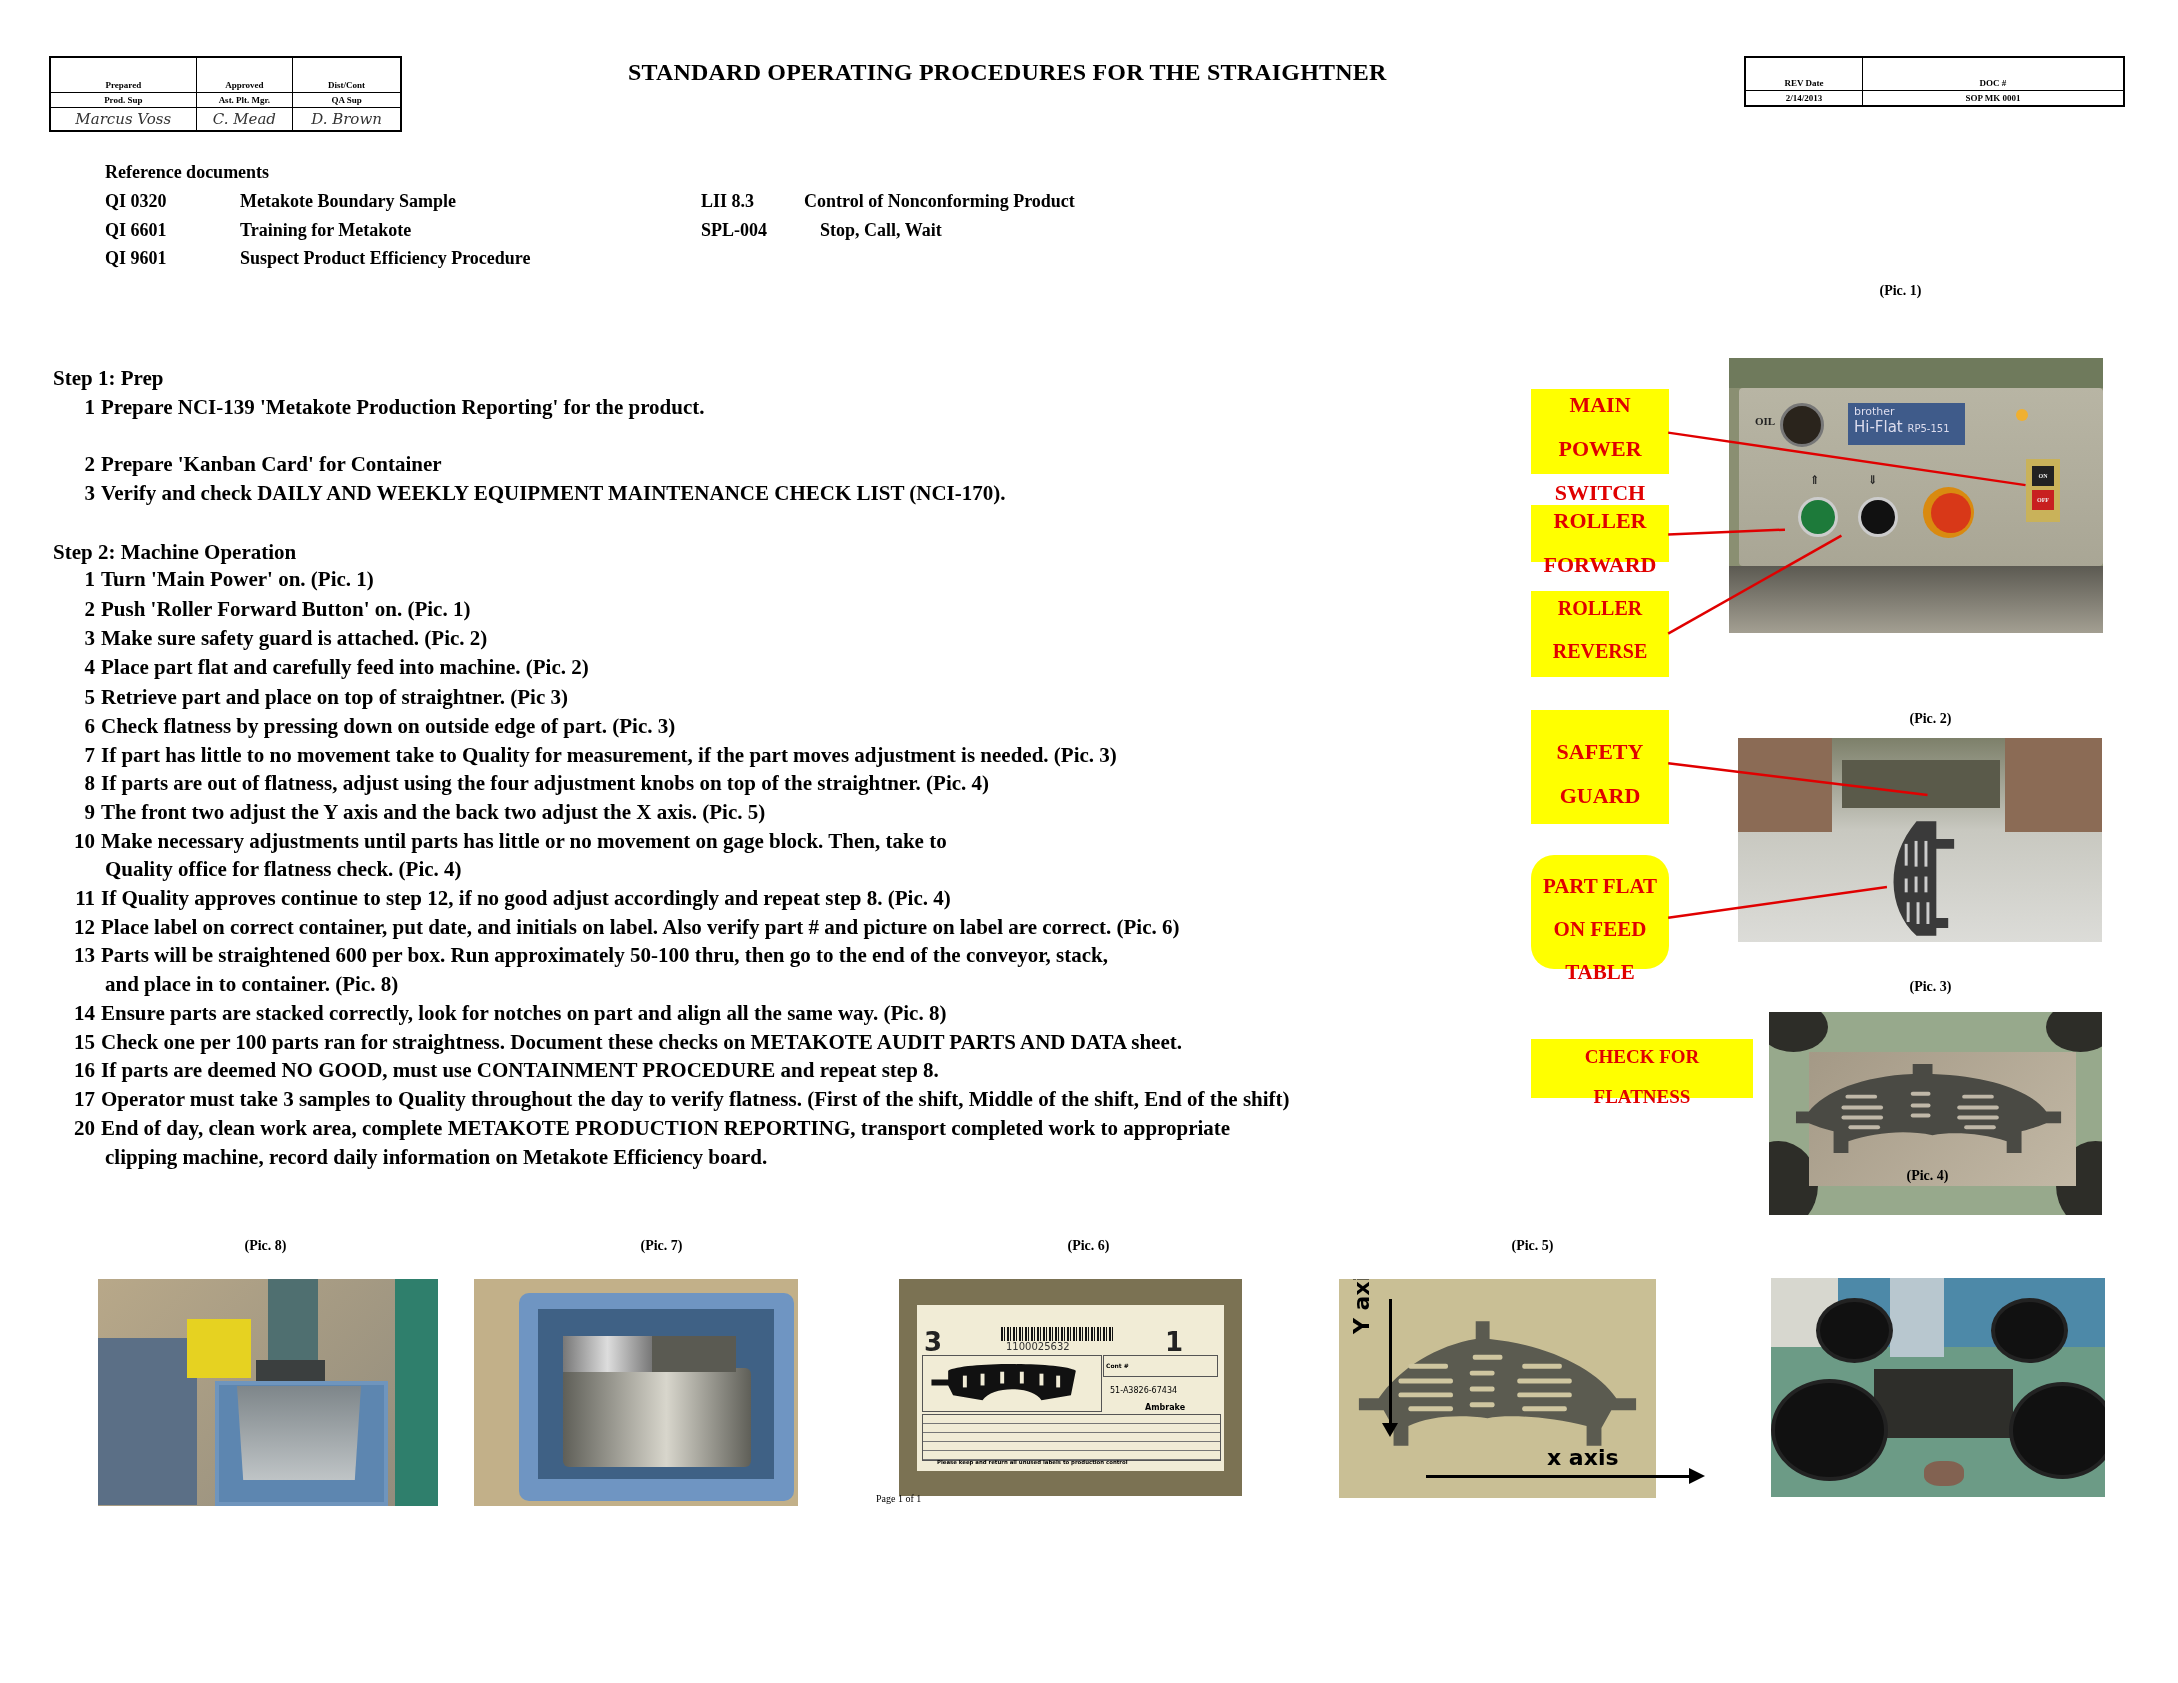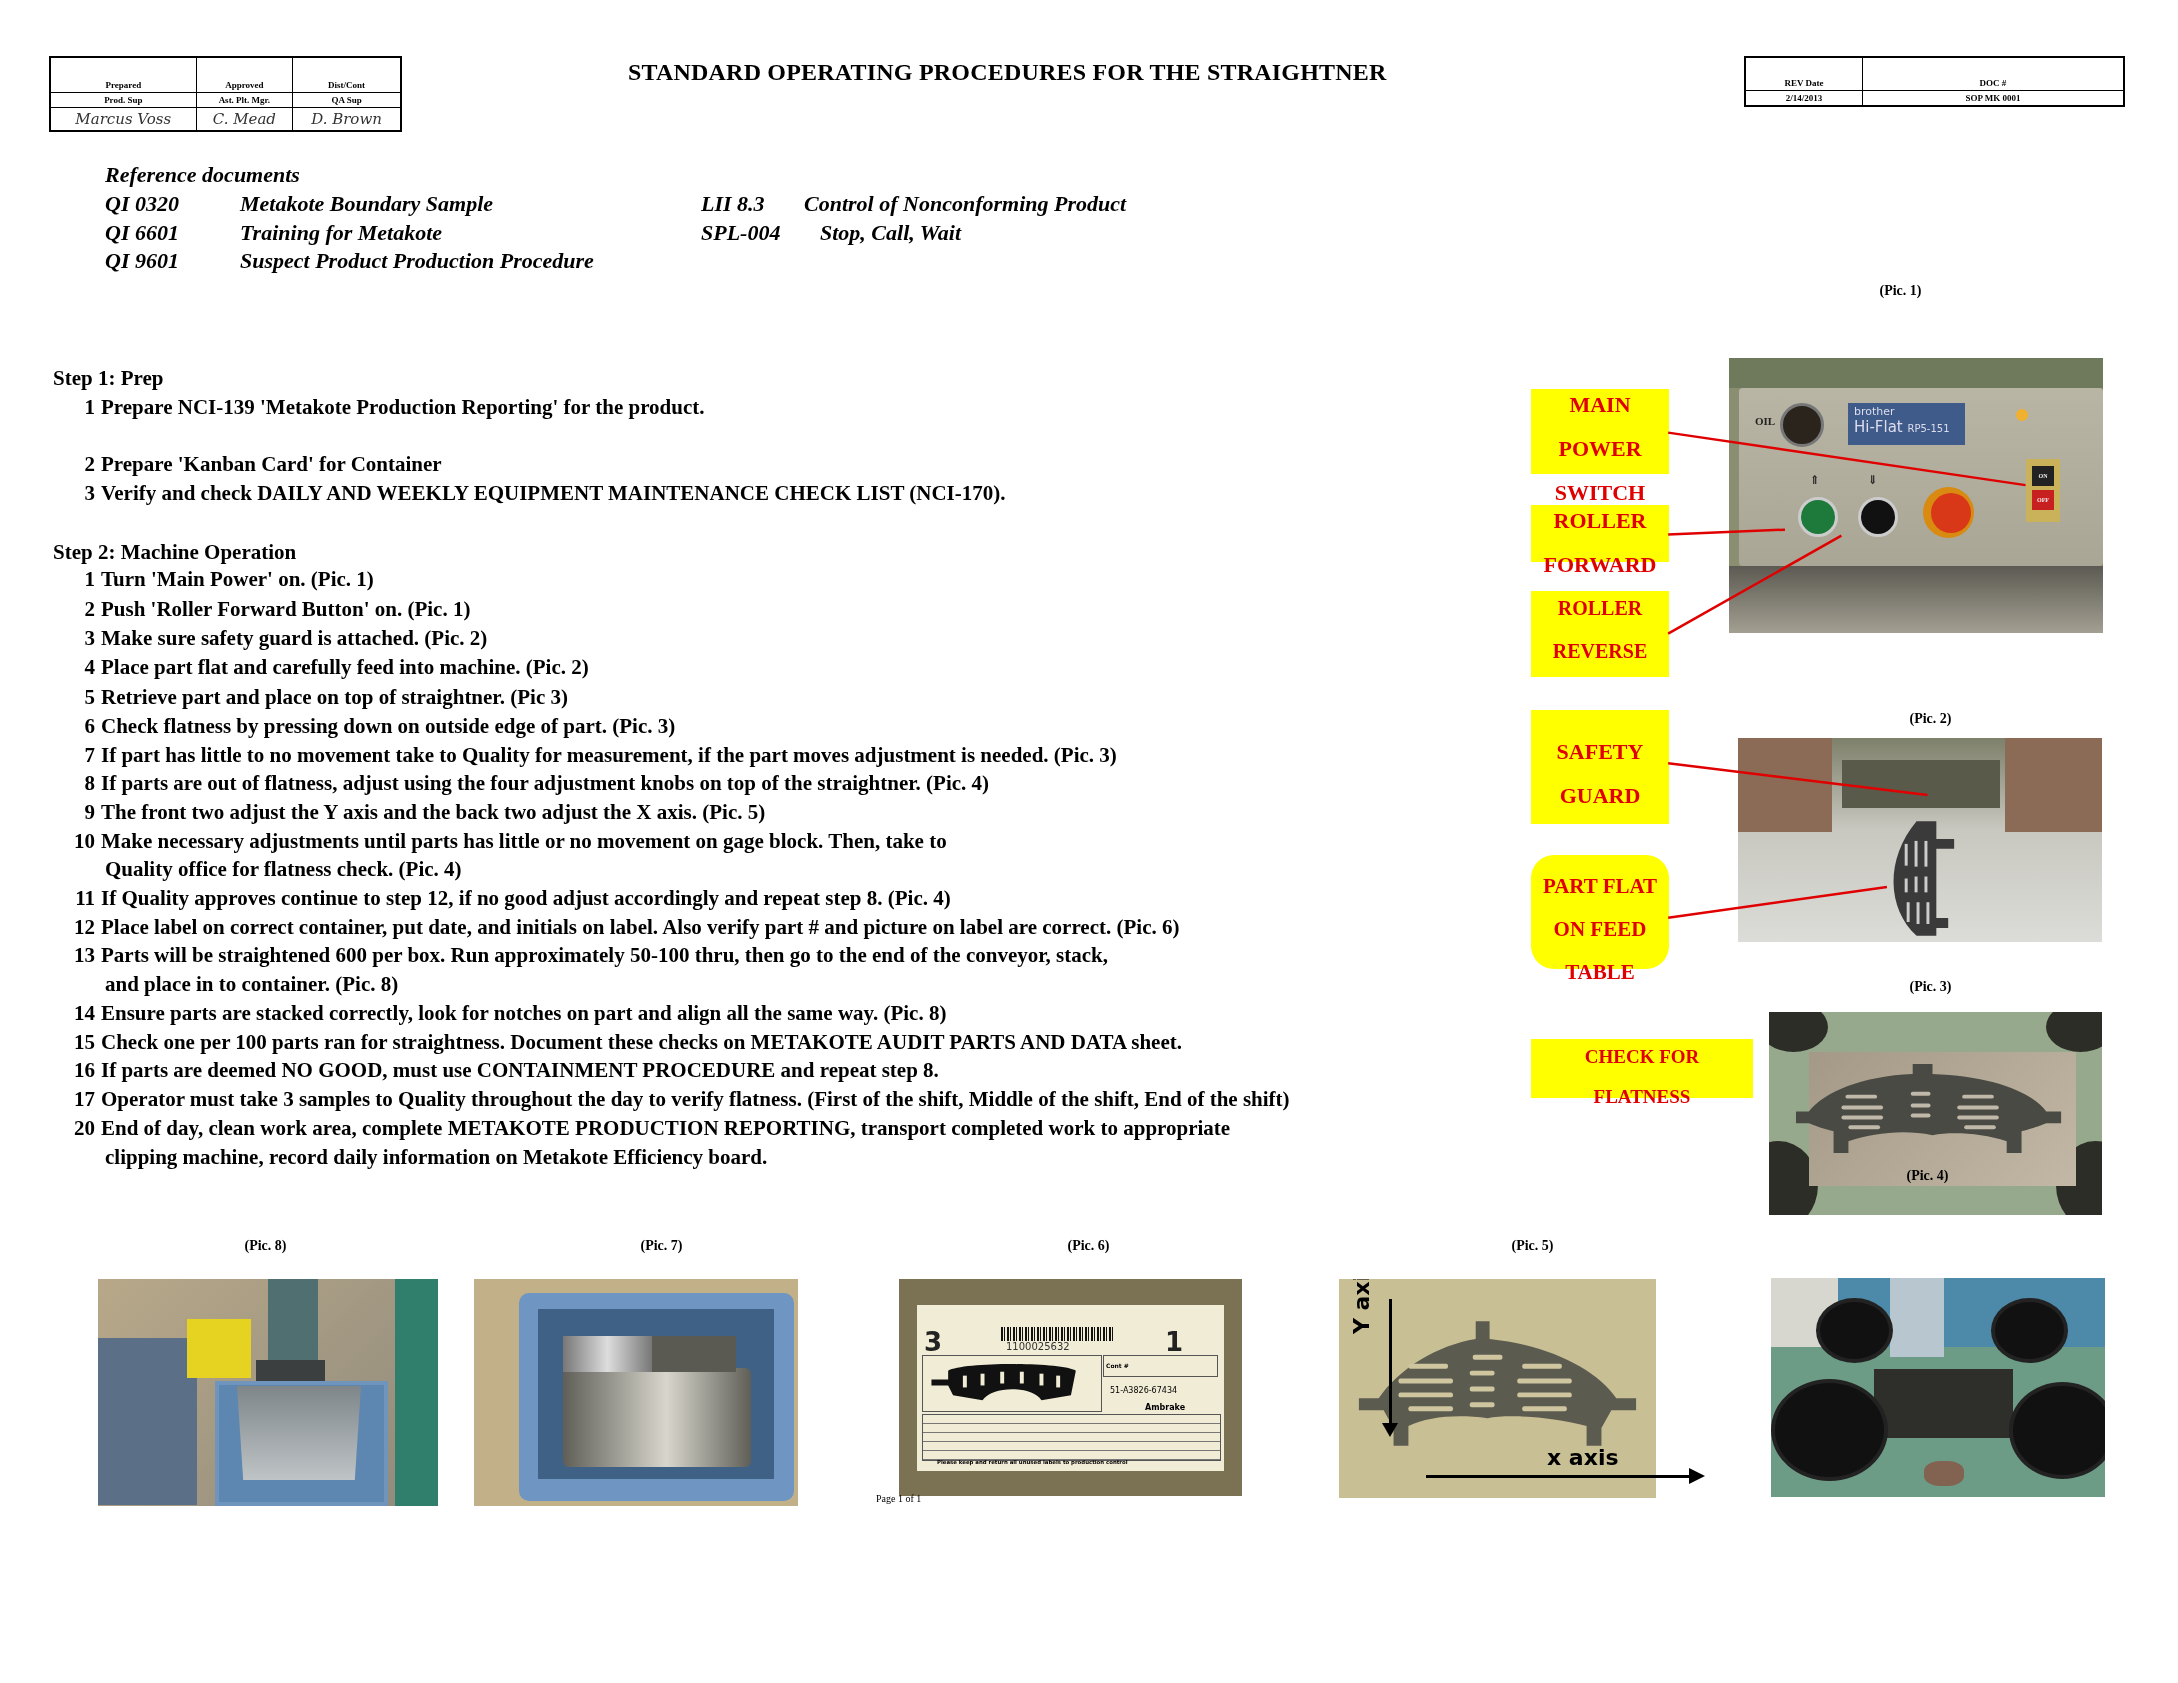--- a/index.html
+++ b/index.html
@@ -10,21 +10,21 @@
   table.sig { position:absolute; left:49px; top:56px; width:353px; border-collapse:collapse; border:2px solid #000; }
   table.sig td { border:1.5px solid #000; text-align:center; font-size:9px; padding:0; }
   table.sig tr.r1 td { height:32px; vertical-align:bottom; padding-bottom:2px; }
   table.sig tr.r2 td { height:14px; }
   table.sig tr.r3 td { height:22px; font-family:"DejaVu Serif",serif; font-style:italic; font-weight:normal; font-size:15px; color:#333; }
   table.rev { position:absolute; left:1744px; top:56px; width:381px; border-collapse:collapse; border:2px solid #000; }
   table.rev td { border:1.5px solid #000; text-align:center; font-size:9px; padding:0; }
   table.rev tr.r1 td { height:30px; vertical-align:bottom; padding-bottom:2px; }
   table.rev tr.r2 td { height:14px; }
   .title { left:628px; top:59px; font-size:24px; letter-spacing:0.2px; }
-  .ref { font-size:22px;font-style:italic; }
+  .ref { font-size:18px; }
   .line { font-size:21px; white-space:nowrap; }
   .num { display:inline-block; width:50px; text-align:right; margin-right:6px; }
   .pic-cap { font-size:14px; text-align:center; }
   .callout { background:#ffff00; color:#e00000; text-align:center; font-size:22px; line-height:28px;
              display:flex; flex-direction:column; align-items:center; justify-content:flex-start; padding-top:2px; box-sizing:border-box;gap:16px; }
   .photo { overflow:hidden; }
   .foot { font-size:10px; font-weight:normal; }
   svg.leaders { position:absolute; left:0; top:0; pointer-events:none; }
 </style>
 </head>
@@ -65,21 +65,21 @@
 </tbody>
   </table>
 
 <div>
   <div class="abs ref" style="left:105px;top:162px;">Reference documents</div>
   <div class="abs ref" style="left:105px;top:191px;">QI 0320</div>
   <div class="abs ref" style="left:240px;top:191px;">Metakote Boundary Sample</div>
   <div class="abs ref" style="left:105px;top:220px;">QI 6601</div>
   <div class="abs ref" style="left:240px;top:220px;">Training for Metakote</div>
   <div class="abs ref" style="left:105px;top:248px;">QI 9601</div>
-  <div class="abs ref" style="left:240px;top:248px;">Suspect Product Production Procedure</div>
+  <div class="abs ref" style="left:240px;top:248px;">Suspect Product Efficiency Procedure</div>
   <div class="abs ref" style="left:701px;top:191px;">LII 8.3</div>
   <div class="abs ref" style="left:804px;top:191px;">Control of Nonconforming Product</div>
   <div class="abs ref" style="left:701px;top:220px;">SPL-004</div>
   <div class="abs ref" style="left:820px;top:220px;">Stop, Call, Wait</div>
 </div>
 
 <div>
   <div class="abs line" style="left:53px;top:366px;">Step 1: Prep</div>
   <div class="abs line" style="left:53px;top:395px;"><span class="num" style="width:42px">1</span><span>Prepare NCI-139 'Metakote Production Reporting' for the product.</span></div>
   <div class="abs line" style="left:53px;top:452px;"><span class="num" style="width:42px">2</span><span>Prepare 'Kanban Card' for Container</span></div>

